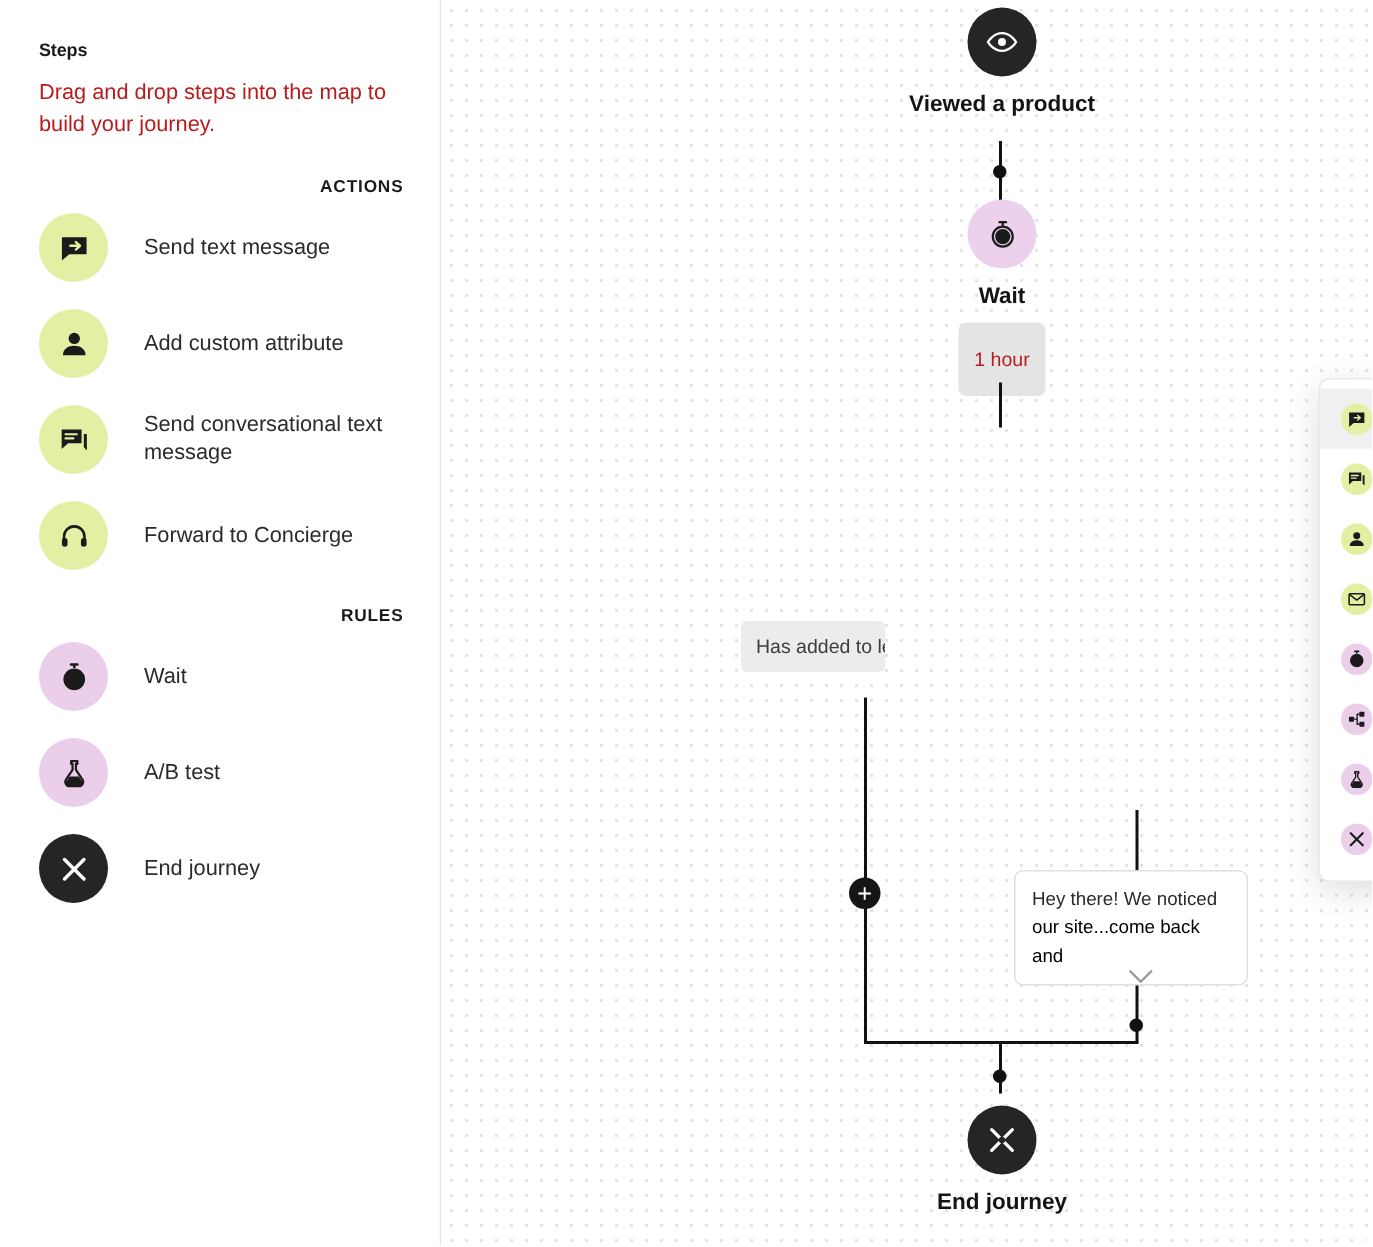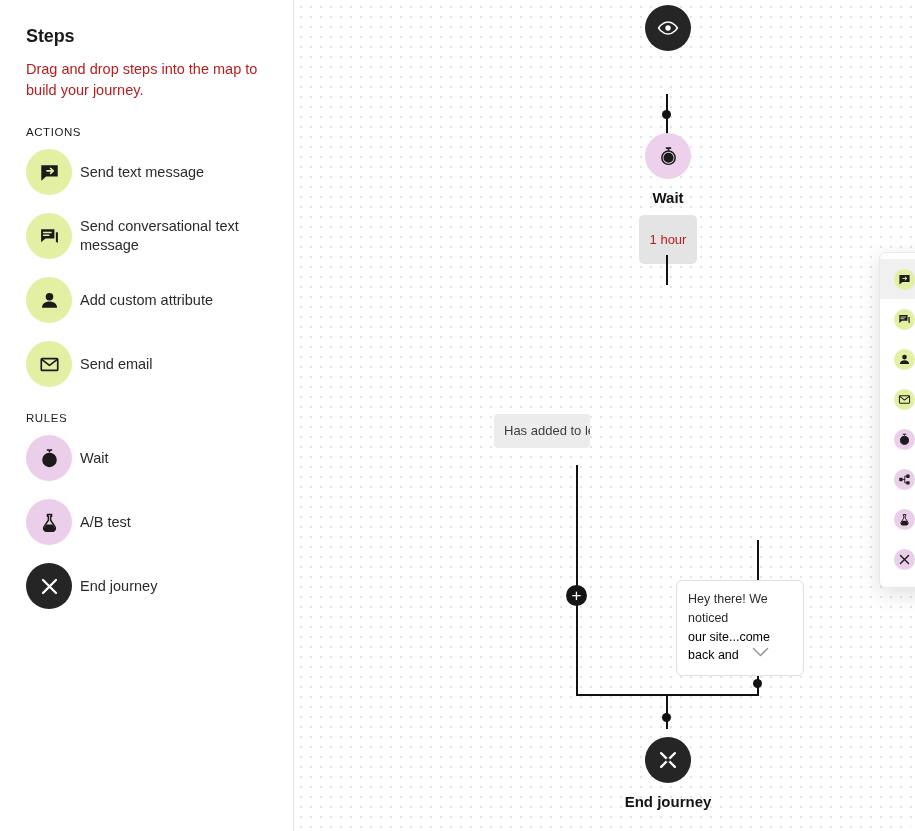--- a/index.html
+++ b/index.html
@@ -23,45 +23,46 @@
     position: absolute;
     left: 0; top: 0;
     width: 294px; height: 831px;
     background: #ffffff;
     border-right: 1px solid #e6e6e6;
     border-top-left-radius: 14px;
     border-bottom-left-radius: 14px;
     padding: 26px 24px 0 26px;
   }
   #sidebar-title {
-    font-size: 18px;
+    font-size: 12px;
     font-weight: 700;
     color: #1a1a1a;
     letter-spacing: -0.1px;
     margin: 0 0 12px 0;
   }
   #sidebar-desc {
     font-size: 14.5px;
     line-height: 1.42;
     color: #b91c1c;
     margin: 0 0 26px 0;
     max-width: 238px;
   }
   .section-head {
     font-size: 11.5px;
-    font-weight: 400;
+    font-weight: 700;
     letter-spacing: 0.55px;
     color: #1a1a1a;
     margin: 0 0 10px 0;
+    text-align: right;
   }
   .palette-list { margin: 0 0 0 0; padding: 0; }
   .palette-item {
     display: flex;
     align-items: center;
-    gap: 8px;
+    gap: 24px;
     min-height: 48px;
     margin-bottom: 16px;
     cursor: grab;
   }
   .pal-circle {
     width: 46px; height: 46px;
     border-radius: 50%;
     flex: 0 0 46px;
     display: flex;
     align-items: center;
@@ -149,21 +150,21 @@
     border-radius: 4px;
     padding: 8px 10px;
     width: 96px;
     overflow: hidden;
     white-space: nowrap;
   }
 
   
   #msg-card {
     position: absolute;
-    width: 128px;
+    width: 156px;
     background: #ffffff;
     border: 1px solid #dfdfdf;
     border-radius: 6px;
     padding: 9px 11px 10px 11px;
     font-size: 12.5px;
     line-height: 1.5;
     color: #2b2b2b;
   }
   #msg-card .fade-line { color: #000000; }
   #msg-chevron {
@@ -221,44 +222,45 @@
             <svg width="21" height="21" viewBox="0 0 24 24" fill="none">
               <path d="M2.6 3.6h18.8v13H8.2L2.6 21.4V3.6Z" fill="#1b1b1b"></path>
               <path d="M9 10.1h6.4M13.2 7.3l3.2 2.8-3.2 2.9" stroke="#e3f0a3" stroke-width="1.8" stroke-linecap="round" stroke-linejoin="round"></path>
             </svg>
           </div>
           <div class="pal-label">Send text message</div>
         </div>
         <div class="palette-item">
           <div class="pal-circle pal-green">
             <svg width="21" height="21" viewBox="0 0 24 24" fill="none">
+              <circle cx="12" cy="7.6" r="4.3" fill="#1b1b1b"></circle>
+              <path d="M3.4 20.4c0-4.7 3.9-7.2 8.6-7.2s8.6 2.5 8.6 7.2H3.4Z" fill="#1b1b1b"></path>
+            </svg>
+          </div>
+          <div class="pal-label">Add custom attribute</div>
+        </div>
+        <div class="palette-item">
+          <div class="pal-circle pal-green">
+            <svg width="21" height="21" viewBox="0 0 24 24" fill="none">
               <path d="M2.4 3.8h15.2v10.5H7.4L2.4 18.6V3.8Z" fill="#1b1b1b"></path>
               <path d="M5.3 7.4h8.6M5.3 10.6h6" stroke="#e3f0a3" stroke-width="1.6" stroke-linecap="round"></path>
               <path d="M19.3 7.2h2.3v12.4l-2.3-2.2V7.2Z" fill="#1b1b1b"></path>
             </svg>
           </div>
           <div class="pal-label">Send conversational text message</div>
         </div>
         <div class="palette-item">
           <div class="pal-circle pal-green">
             <svg width="21" height="21" viewBox="0 0 24 24" fill="none">
-              <circle cx="12" cy="7.6" r="4.3" fill="#1b1b1b"></circle>
-              <path d="M3.4 20.4c0-4.7 3.9-7.2 8.6-7.2s8.6 2.5 8.6 7.2H3.4Z" fill="#1b1b1b"></path>
-            </svg>
-          </div>
-          <div class="pal-label">Add custom attribute</div>
-        </div>
-        <div class="palette-item">
-          <div class="pal-circle pal-green">
-            <svg width="21" height="21" viewBox="0 0 24 24" fill="none">
-              <rect x="2.6" y="5.2" width="18.8" height="13.6" rx="1.2" stroke="#1b1b1b" stroke-width="1.9"></rect>
-              <path d="m3.4 6.4 8.6 6.6 8.6-6.6" stroke="#1b1b1b" stroke-width="1.9" stroke-linecap="round" stroke-linejoin="round"></path>
-            </svg>
-          </div>
-          <div class="pal-label">Send email</div>
+              <path d="M4.2 16.2v-3.9a7.8 7.8 0 0 1 15.6 0v3.9" stroke="#1b1b1b" stroke-width="2" stroke-linecap="round"></path>
+              <rect x="2.6" y="13.4" width="4.3" height="6.6" rx="2.1" fill="#1b1b1b"></rect>
+              <rect x="17.1" y="13.4" width="4.3" height="6.6" rx="2.1" fill="#1b1b1b"></rect>
+            </svg>
+          </div>
+          <div class="pal-label">Forward to Concierge</div>
         </div>
       </div>
 
     <div class="section-head" id="rules-head">RULES</div>
     <div class="palette-list" id="rules-list">
         <div class="palette-item">
           <div class="pal-circle pal-purple">
             <svg width="21" height="21" viewBox="0 0 24 24" fill="none">
               <circle cx="12" cy="13.6" r="7.4" stroke="#1b1b1b" stroke-width="1.8"></circle>
               <path d="M12 13.6V6.2a7.4 7.4 0 0 1 0 14.8 7.4 7.4 0 0 1 0-14.8Z" fill="#1b1b1b"></path>
@@ -291,20 +293,21 @@
 
   <div id="canvas">
 
     <div class="node" style="left:274px; top:5px; width:200px;">
       <div class="node-circle node-dark">
         <svg width="22" height="22" viewBox="0 0 24 24" fill="none">
           <path d="M1.8 12S5.4 5.5 12 5.5 22.2 12 22.2 12 18.6 18.5 12 18.5 1.8 12 1.8 12Z" stroke="#fff" stroke-width="1.7"></path>
           <circle cx="12" cy="12" r="2.9" fill="#fff"></circle>
         </svg>
       </div>
+      <div class="node-label">Viewed a product</div>
     </div>
 
     <div class="vline" style="left:372px; top:94px; height:40px;"></div>
     <div class="dot" style="left:368px; top:110px;"></div>
 
     <div class="node" style="left:274px; top:133px; width:200px;">
       <div class="node-circle node-purple">
         <svg width="21" height="21" viewBox="0 0 24 24" fill="none">
           <circle cx="12" cy="13.4" r="7.6" stroke="#1b1b1b" stroke-width="1.7"></circle>
           <path d="M12 13.4V7.6a5.8 5.8 0 0 1 0 11.6 5.8 5.8 0 0 1 0-11.6Z" fill="#1b1b1b"></path>

